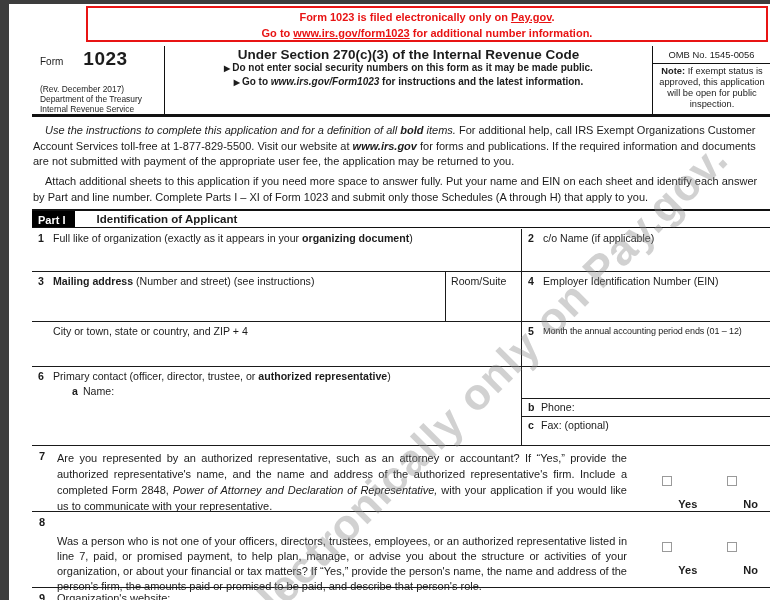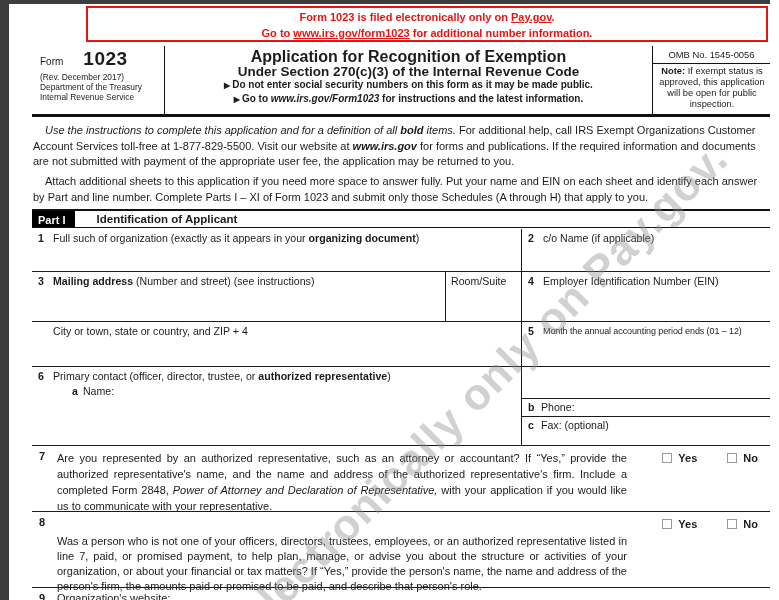--- a/index.html
+++ b/index.html
@@ -19,21 +19,21 @@
   }
   .alert a { color:#e81414; text-decoration:underline; }
 
   
   .hdr { position:absolute; left:32px; top:46px; width:738px; height:71px;
          border-bottom:3px solid #111; display:flex; }
   .hdr-c1 { width:133px; border-right:1.5px solid #111; padding:2px 2px 0 8px; }
   .form-line { display:flex; align-items:baseline; }
   .form-word { font-size:10px; }
   .form-number { font-size:19px; font-weight:bold; margin-left:20px; letter-spacing:0.5px; }
-  .revblock { font-size:8.4px; line-height:10px; margin-top:2px; }
+  .revblock { font-size:8.4px; line-height:10px; margin-top:14px; }
   .hdr-c2 { flex:1; border-right:1.5px solid #111; text-align:center; padding-top:2px; }
   .t1 { font-size:16px; font-weight:bold; line-height:17px; }
   .t2 { font-size:13.5px; font-weight:bold; line-height:14px; }
   .bullet { font-size:10px; font-weight:bold; line-height:12.5px; }
   .bullet:first-of-type { margin-top:3px; }
   .arrow { font-size:8px; margin-right:2px; }
   .hdr-c3 { width:117px; font-size:9.4px; }
   .omb { text-align:center; padding:3px 0 3px; border-bottom:1.5px solid #111; }
   .note { padding:2px 2px 0 3px; line-height:11px; font-size:9.3px;text-align:center; }
 
@@ -74,21 +74,21 @@
   
   .qnum { flex:0 0 25px; font-weight:bold; font-size:11px; padding:4px 0 0 7px; }
   .qtext { flex:0 0 570px; text-align:justify; font-size:11px; padding-top:4px; }
   .rowE .qtext { line-height:16px; }
   .rowF .qtext { line-height:15.2px;margin-top:18px; }
   .boxes { flex:1; display:flex; justify-content:flex-end; align-items:flex-start;
            padding:6px 12px 0 0; }
   .cbpair { display:flex; align-items:center; }
   .cbpair + .cbpair { margin-left:30px; }
   .cb { width:10px; height:10px; border:1.5px solid #9a9a9a; background:#fff; margin-right:6px; }
-  .cblbl { font-weight:bold; font-size:11px; }
+  .cblbl { font-weight:bold; font-size:11px;margin-top:46px; }
 
   
   .watermark {
     position:absolute; left:-55px; top:890px; z-index:10; pointer-events:none;
     font-size:44px; font-weight:bold; letter-spacing:1px; white-space:nowrap;
     color:rgba(140,140,140,0.40);
     transform:rotate(-45deg); transform-origin:0 0;
   }
 </style>
 </head>
@@ -109,21 +109,20 @@
         <span class="form-word">Form</span>
         <span class="form-number">1023</span>
       </div>
       <div class="revblock">
         <div>(Rev. December 2017)</div>
         <div>Department of the Treasury</div>
         <div>Internal Revenue Service</div>
       </div>
     </div>
     <div class="hdr-c2">
-      <div class="t1">Application for Recognition of Exemption</div>
       <div class="t2">Under Section 270(c)(3) of the Internal Revenue Code</div>
       <div class="bullet"><span class="arrow">▶</span><span>Do not enter social security numbers on this form as it may be made public.</span></div>
       <div class="bullet"><span class="arrow">▶</span><span>Go to </span><i>www.irs.gov/Form1023</i><span> for instructions and the latest information.</span></div>
     </div>
     <div class="hdr-c3">
       <div class="omb">OMB No. 1545-0056</div>
       <div class="note"><b>Note:</b><span> If exempt status is approved, this application will be open for public inspection.</span></div>
     </div>
   </div>
 
@@ -133,21 +132,21 @@
   <div class="p1bar">
     <div class="p1box">Part I</div>
     <div class="p1title">Identification of Applicant</div>
   </div>
 
   <div class="tbl">
 
     <div class="row rowA">
       <div class="cl">
         <div class="n">1</div>
-        <div class="t"><span>Full such of organization (exactly as it appears in your </span><b>organizing document</b><span>)</span></div>
+        <div class="t"><span>Full like of organization (exactly as it appears in your </span><b>organizing document</b><span>)</span></div>
       </div>
       <div class="cr">
         <div class="n">2</div>
         <div class="t">c/o Name (if applicable)</div>
       </div>
     </div>
 
     <div class="row rowB">
       <div class="cl">
         <div class="n">3</div>

